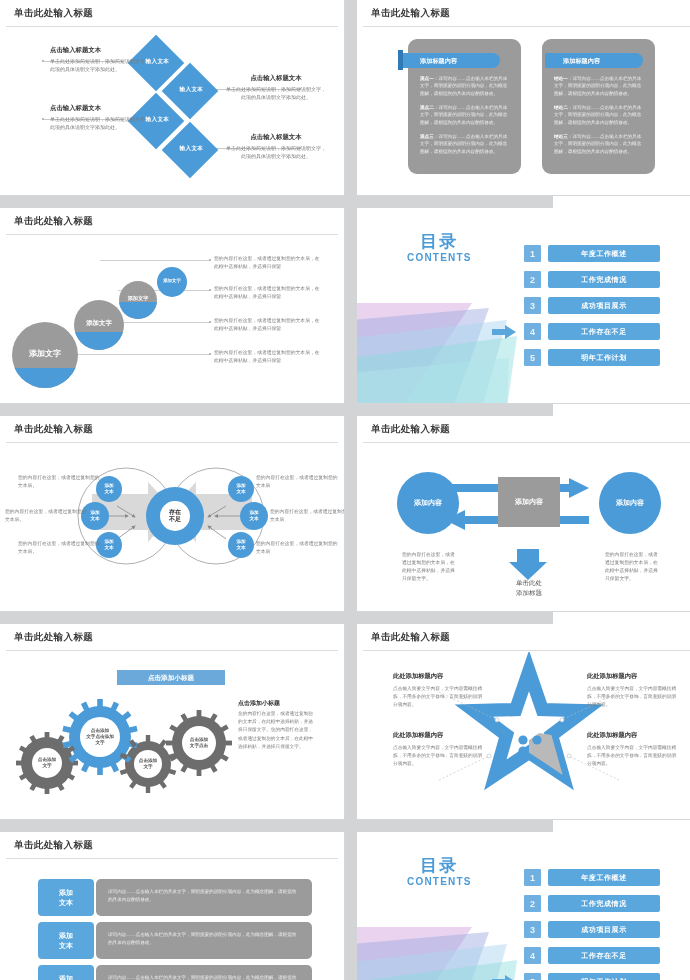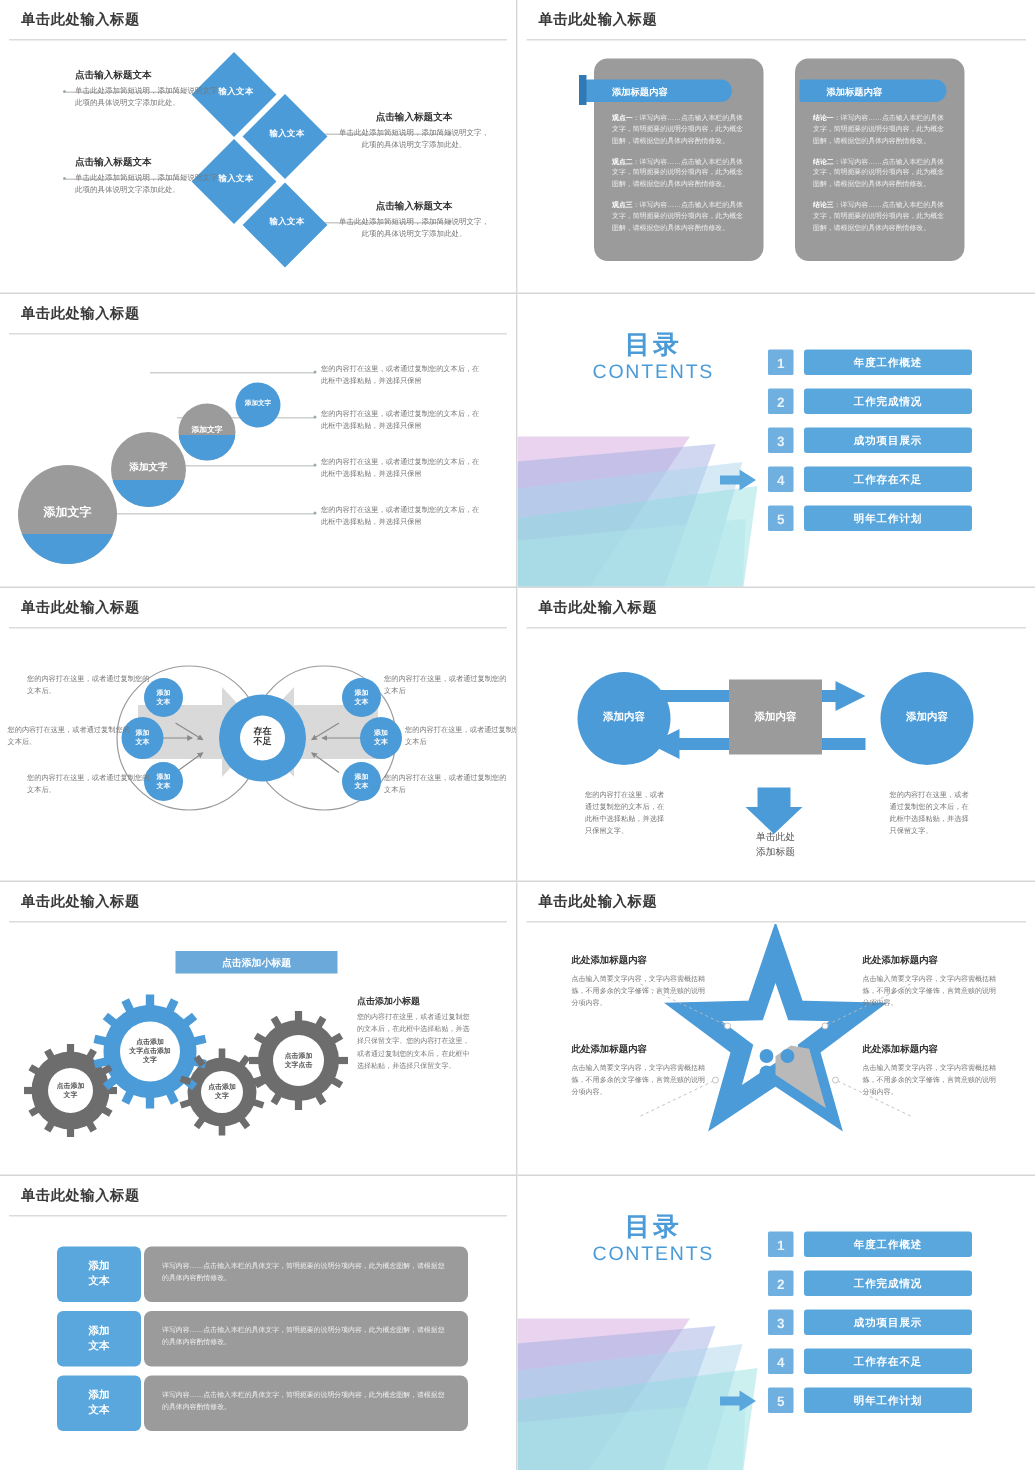--- a/index.html
+++ b/index.html
@@ -1,17 +1,17 @@
 <!DOCTYPE html>
 <html><head>
 <meta charset="utf-8">
 <style>
   html,body{margin:0;padding:0;background:#ffffff;}
   body{width:690px;height:980px;font-family:"Liberation Sans","DejaVu Sans",sans-serif;-webkit-font-smoothing:antialiased;}
-  .sheet{width:553px;height:980px;display:grid;grid-template-columns:345px 345px;grid-template-rows:repeat(5,196px);background:#d2d4d6;gap:0;}
+  .sheet{width:553px;height:980px;display:grid;grid-template-columns:345px 345px;grid-template-rows:repeat(5,196px);background:#d2d4d6;gap:12px;}
   .slide{position:relative;background:#ffffff;overflow:hidden;border-right:1px solid #d4d6d8;border-bottom:1px solid #d4d6d8;box-sizing:border-box;}
   .slide.col2{border-right:none;}
   .slide.row5{border-bottom:none;}
   .hdr{position:absolute;left:0;top:0;width:100%;height:27px;box-sizing:border-box;}
   .hdr .t{position:absolute;left:14px;top:7px;font-size:9.5px;font-weight:bold;color:#3a3a3a;letter-spacing:.4px;}
   .hdr .rule{position:absolute;left:6px;right:6px;top:26px;height:1px;background:#dcdcdc;}
   .body{position:absolute;left:0;top:28px;right:0;bottom:0;}
   .ctr{text-align:center;}
 
   
@@ -63,21 +63,21 @@
   .s7txt .p{font-size:4.7px;line-height:1.7;color:#777;}
 
   
   .rowblue{position:absolute;width:56px;height:37px;background:#5aa7dd;border-radius:4px;color:#fff;font-size:7px;font-weight:bold;display:flex;align-items:center;justify-content:center;text-align:center;line-height:1.35;}
   .rowgrey{position:absolute;left:96px;width:216px;height:37px;background:#9b9b9b;border-radius:5px;}
   .rowgrey p{margin:0;padding:9px 12px 0 12px;font-size:4.6px;line-height:1.7;color:#efefef;}
 
   
   .ct-title{position:absolute;left:50px;top:22px;text-align:center;}
   .ct-title .zh{font-size:17px;font-weight:bold;color:#4a9bd8;letter-spacing:2px;}
-  .ct-title .en{font-size:13px;font-weight:normal;color:#4a9bd8;letter-spacing:1.2px;margin-top:-1px;}
+  .ct-title .en{font-size:10px;font-weight:bold;color:#4a9bd8;letter-spacing:1.2px;margin-top:-1px;}
   .ct-item{position:absolute;height:17px;}
   .ct-num{position:absolute;left:0;top:0;width:17px;height:17px;background:#6fb0e0;color:#e8f3fb;font-size:9px;font-weight:bold;display:flex;align-items:center;justify-content:center;border-radius:1px;}
   .ct-bar{position:absolute;left:24px;top:0;width:112px;height:17px;background:#5aa7dd;border-radius:2px;color:#fff;font-size:7px;font-weight:bold;display:flex;align-items:center;justify-content:center;letter-spacing:.6px;}
   .ct-arrow{position:absolute;}
 </style>
 </head>
 <body>
 
 <div class="sheet">
 

